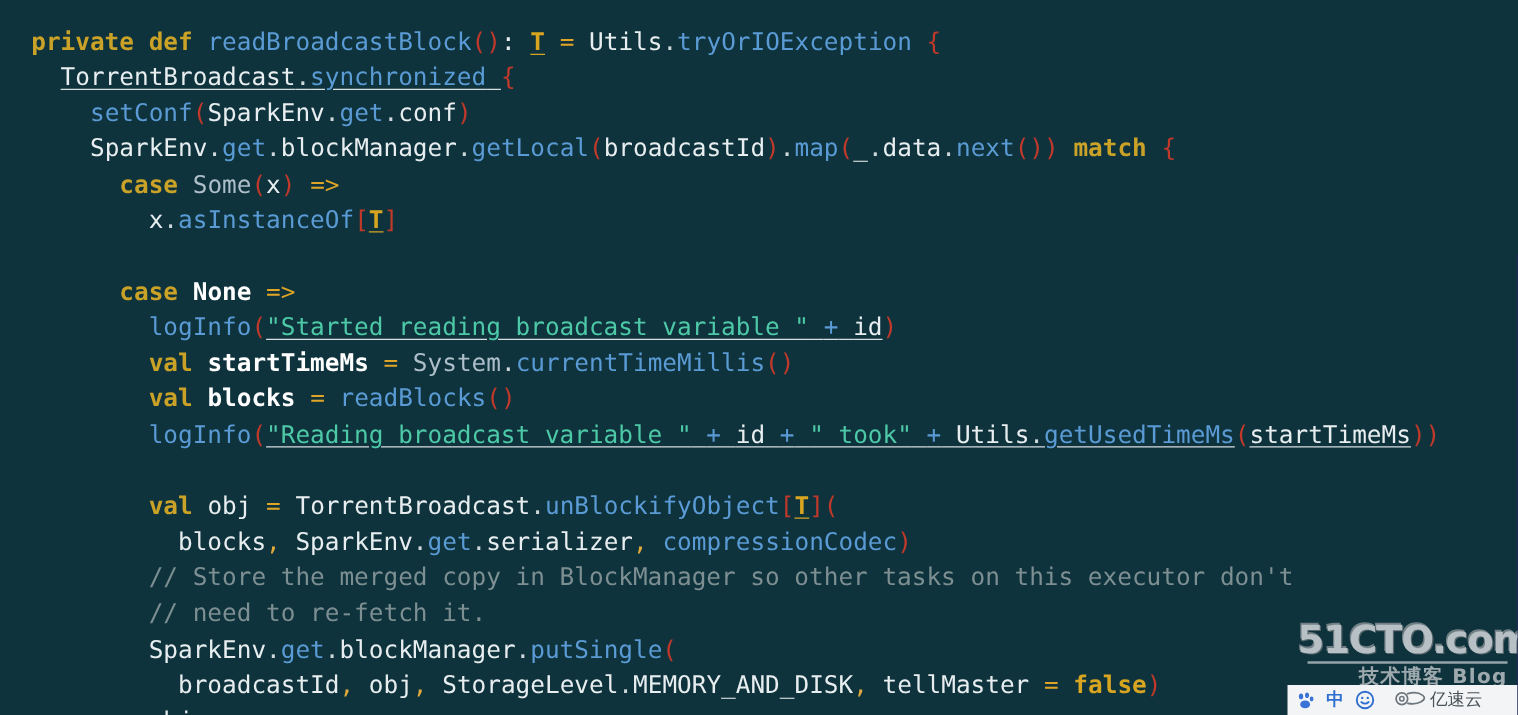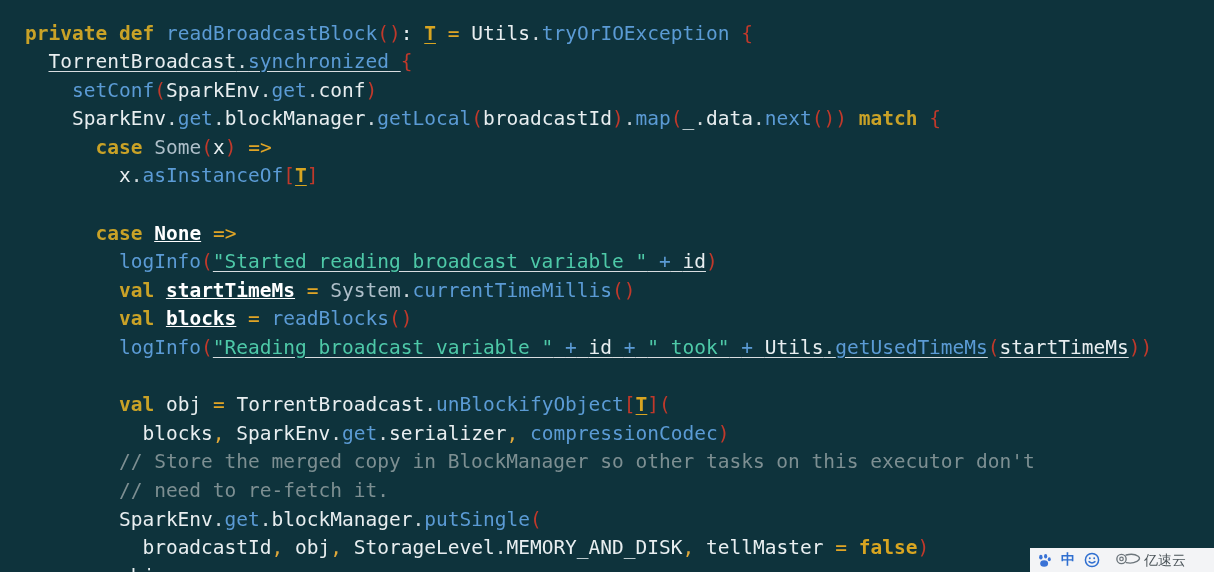--- a/index.html
+++ b/index.html
@@ -43,21 +43,21 @@
     white-space: pre;
     letter-spacing: 0px;
   }
 
   .ln { display: block; height: 28.6px; }
 
   
   .kw       { color: #c9a227; font-weight: bold; }      
   .kw2      { color: #d8a521; font-weight: bold; }      
   .ident    { color: #e8eef0; }                          
-  .identb   { color: #ffffff; font-weight: bold; text-decoration: underline; }       
+  .identb   { color: #ffffff; font-weight: bold; }       
   .type     { color: #aebfc9; margin-top: 12px; }                          
   .meth     { color: #5b9bd5; }
   .str      { color: #4ec9a8; }                          
   .cmt      { color: #7d8f92; margin-top: 19px; }                          
   .punc     { color: #c0392b; }                          
   .punc2    { color: #e1a93a; }                          
   .op       { color: #e0a526; }                          
   .plus     { color: #5b9bd5; }                          
   .dot      { color: #cfd8db; }
   .u        { text-decoration: underline; text-underline-offset: 3px; }
@@ -121,40 +121,45 @@
     color: #2f6fd0;
   }
   .ime-cn {
     font-family: "DejaVu Sans", "Liberation Sans", sans-serif;
     font-size: 14px;
     font-weight: bold;
     color: #2f6fd0;
   }
   #brand {
     display: flex;
-    align-items: flex-end;
+    align-items: center;
     gap: 3px;
     margin-left: 6px;
   }
   #brand .brand-text {
     font-family: "DejaVu Sans", "Liberation Sans", sans-serif;
     font-size: 14px;
     color: #4a5358;
     letter-spacing: 0px;
   }
 </style>
 </head>
 <body>
 
 <div id="screenshot">
 
   <div id="code-editor">
     <pre id="code-lines"><span class="ln"><span class="kw">private</span> <span class="kw">def</span> <span class="meth">readBroadcastBlock</span><span class="punc">()</span><span class="ident">:</span> <span class="kw2 u">T</span> <span class="op">=</span> <span class="ident">Utils</span><span class="dot">.</span><span class="meth">tryOrIOException</span> <span class="punc">{</span></span><span class="ln">  <span class="ident uw">TorrentBroadcast</span><span class="dot uw">.</span><span class="meth uw">synchronized</span><span class="uw"> </span><span class="punc">{</span></span><span class="ln">    <span class="meth">setConf</span><span class="punc">(</span><span class="ident">SparkEnv</span><span class="dot">.</span><span class="meth">get</span><span class="dot">.</span><span class="ident">conf</span><span class="punc">)</span></span><span class="ln">    <span class="ident">SparkEnv</span><span class="dot">.</span><span class="meth">get</span><span class="dot">.</span><span class="ident">blockManager</span><span class="dot">.</span><span class="meth">getLocal</span><span class="punc">(</span><span class="ident">broadcastId</span><span class="punc">)</span><span class="dot">.</span><span class="meth">map</span><span class="punc">(</span><span class="ident">_</span><span class="dot">.</span><span class="ident">data</span><span class="dot">.</span><span class="meth">next</span><span class="punc">())</span> <span class="kw">match</span> <span class="punc">{</span></span><span class="ln">      <span class="kw">case</span> <span class="type">Some</span><span class="punc">(</span><span class="ident">x</span><span class="punc">)</span> <span class="op">=&gt;</span></span><span class="ln">        <span class="ident">x</span><span class="dot">.</span><span class="meth">asInstanceOf</span><span class="punc">[</span><span class="kw2 u">T</span><span class="punc">]</span></span><span class="ln"> </span><span class="ln">      <span class="kw">case</span> <span class="identb">None</span> <span class="op">=&gt;</span></span><span class="ln">        <span class="meth">logInfo</span><span class="punc">(</span><span class="str uw">"Started reading broadcast variable "</span><span class="uw"> </span><span class="plus uw">+</span><span class="uw"> </span><span class="ident uw">id</span><span class="punc">)</span></span><span class="ln">        <span class="kw">val</span> <span class="identb">startTimeMs</span> <span class="op">=</span> <span class="type">System</span><span class="dot">.</span><span class="meth">currentTimeMillis</span><span class="punc">()</span></span><span class="ln">        <span class="kw">val</span> <span class="identb">blocks</span> <span class="op">=</span> <span class="meth">readBlocks</span><span class="punc">()</span></span><span class="ln">        <span class="meth">logInfo</span><span class="punc">(</span><span class="str uw">"Reading broadcast variable "</span><span class="uw"> </span><span class="plus uw">+</span><span class="uw"> </span><span class="ident uw">id</span><span class="uw"> </span><span class="plus uw">+</span><span class="uw"> </span><span class="str uw">" took"</span><span class="uw"> </span><span class="plus uw">+</span><span class="uw"> </span><span class="ident uw">Utils</span><span class="dot uw">.</span><span class="meth uw">getUsedTimeMs</span><span class="punc">(</span><span class="ident uw">startTimeMs</span><span class="punc">))</span></span><span class="ln"> </span><span class="ln">        <span class="kw">val</span> <span class="ident">obj</span> <span class="op">=</span> <span class="ident">TorrentBroadcast</span><span class="dot">.</span><span class="meth">unBlockifyObject</span><span class="punc">[</span><span class="kw2 u">T</span><span class="punc">](</span></span><span class="ln">          <span class="ident">blocks</span><span class="punc2">,</span> <span class="ident">SparkEnv</span><span class="dot">.</span><span class="meth">get</span><span class="dot">.</span><span class="ident">serializer</span><span class="punc2">,</span> <span class="meth">compressionCodec</span><span class="punc">)</span></span><span class="ln">        <span class="cmt">// Store the merged copy in BlockManager so other tasks on this executor don't</span></span><span class="ln">        <span class="cmt">// need to re-fetch it.</span></span><span class="ln">        <span class="ident">SparkEnv</span><span class="dot">.</span><span class="meth">get</span><span class="dot">.</span><span class="ident">blockManager</span><span class="dot">.</span><span class="meth">putSingle</span><span class="punc">(</span></span><span class="ln">          <span class="ident">broadcastId</span><span class="punc2">,</span> <span class="ident">obj</span><span class="punc2">,</span> <span class="ident">StorageLevel</span><span class="dot">.</span><span class="ident">MEMORY_AND_DISK</span><span class="punc2">,</span> <span class="ident">tellMaster</span> <span class="op">=</span> <span class="kw2">false</span><span class="punc">)</span></span><span class="ln">        <span class="ident">obj</span></span></pre>
   </div>
 
+  <div id="watermark">
+    <div id="wm-main">51CTO.com</div>
+    <div id="wm-rule"></div>
+    <div id="wm-sub">技术博客  Blog</div>
+  </div>
 
   <div id="bottom-bar">
     <span class="ime-ico">
       <svg width="15" height="15" viewBox="0 0 16 16" aria-hidden="true">
         <ellipse cx="4.1" cy="4.4" rx="1.85" ry="2.5" fill="#3a73d6"></ellipse>
         <ellipse cx="9.2" cy="3.4" rx="1.7" ry="2.4" fill="#3a73d6"></ellipse>
         <ellipse cx="13.1" cy="6.6" rx="1.6" ry="2.1" fill="#3a73d6"></ellipse>
         <ellipse cx="7.6" cy="11.2" rx="4.2" ry="3.4" fill="#3a73d6"></ellipse>
       </svg>
     </span>

